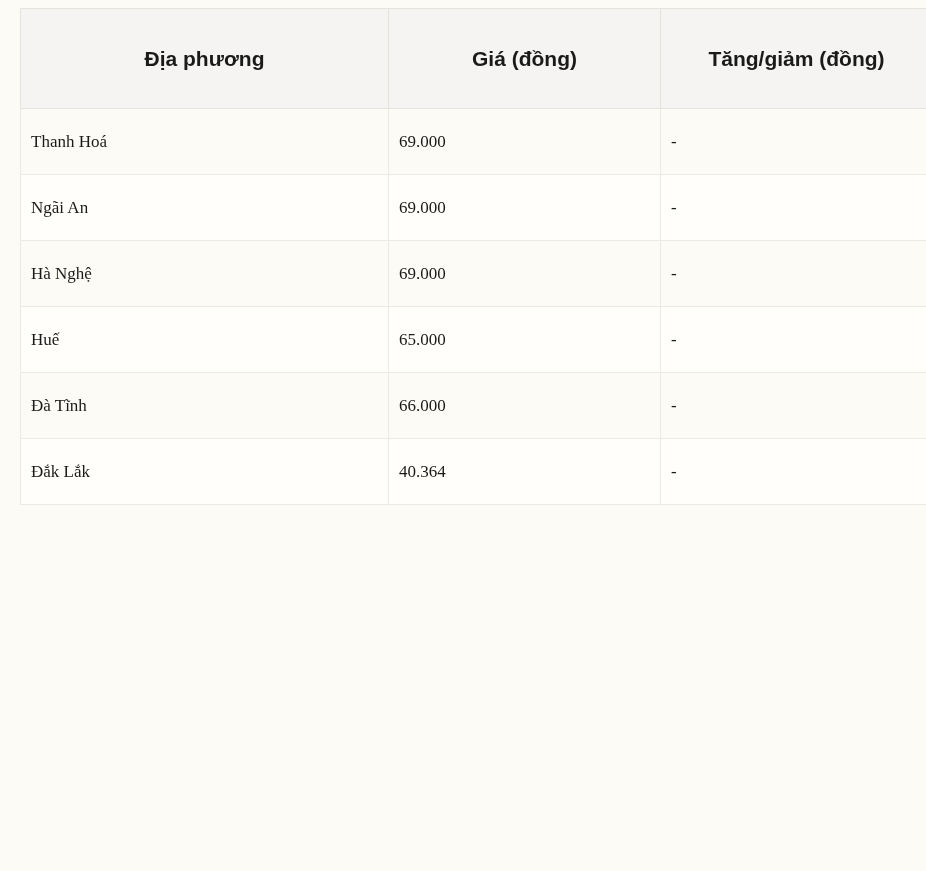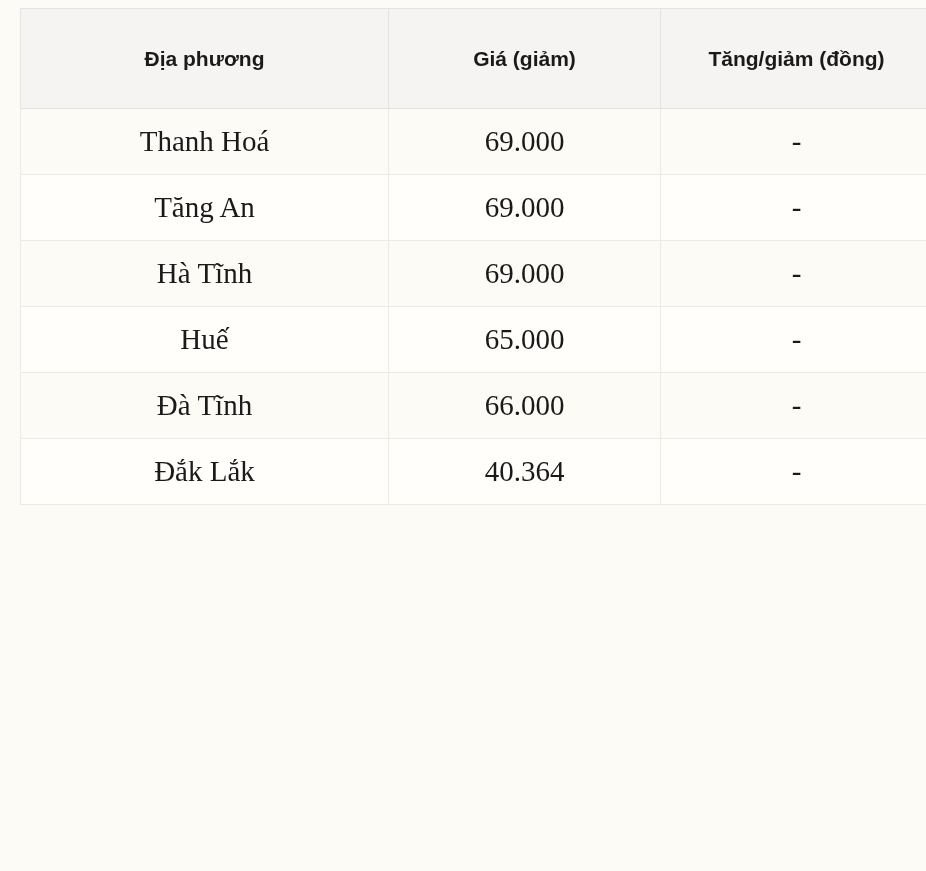--- a/index.html
+++ b/index.html
@@ -39,23 +39,22 @@
     text-align: center;
     padding: 18px 10px;
     border: 1px solid #e6e3dd;
     line-height: 1.5;
     height: 100px;
     box-sizing: border-box;
     vertical-align: middle;
   }
   table.price-table tbody td {
     font-family: "Liberation Serif", serif;
-    font-size: 29px;
+    font-size: 17px;
     color: #1a1a1a;
-    text-align: center;
     padding: 0 10px;
     border: 1px solid #eceae5;
     height: 66px;
     box-sizing: border-box;
     vertical-align: middle;
     background: #fffdf8;
   }
   table.price-table tbody tr:nth-child(odd) td {
     background: #fdfbf6;
   }
@@ -73,37 +72,37 @@
 <div class="table-wrap">
   <table class="price-table">
     <colgroup>
       <col class="c1">
       <col class="c2">
       <col class="c3">
     </colgroup>
     <thead>
       <tr>
         <th>Địa phương</th>
-        <th>Giá (giảm)</th>
+        <th>Giá (đồng)</th>
         <th>Tăng/giảm (đồng)</th>
       </tr>
     </thead>
     <tbody>
       <tr>
         <td>Thanh Hoá</td>
         <td>69.000</td>
         <td class="dash">-</td>
       </tr>
       <tr>
-        <td>Tăng An</td>
+        <td>Ngãi An</td>
         <td>69.000</td>
         <td class="dash">-</td>
       </tr>
       <tr>
-        <td>Hà Tĩnh</td>
+        <td>Hà Nghệ</td>
         <td>69.000</td>
         <td class="dash">-</td>
       </tr>
       <tr>
         <td>Huế</td>
         <td>65.000</td>
         <td class="dash">-</td>
       </tr>
       <tr>
         <td>Đà Tĩnh</td>

